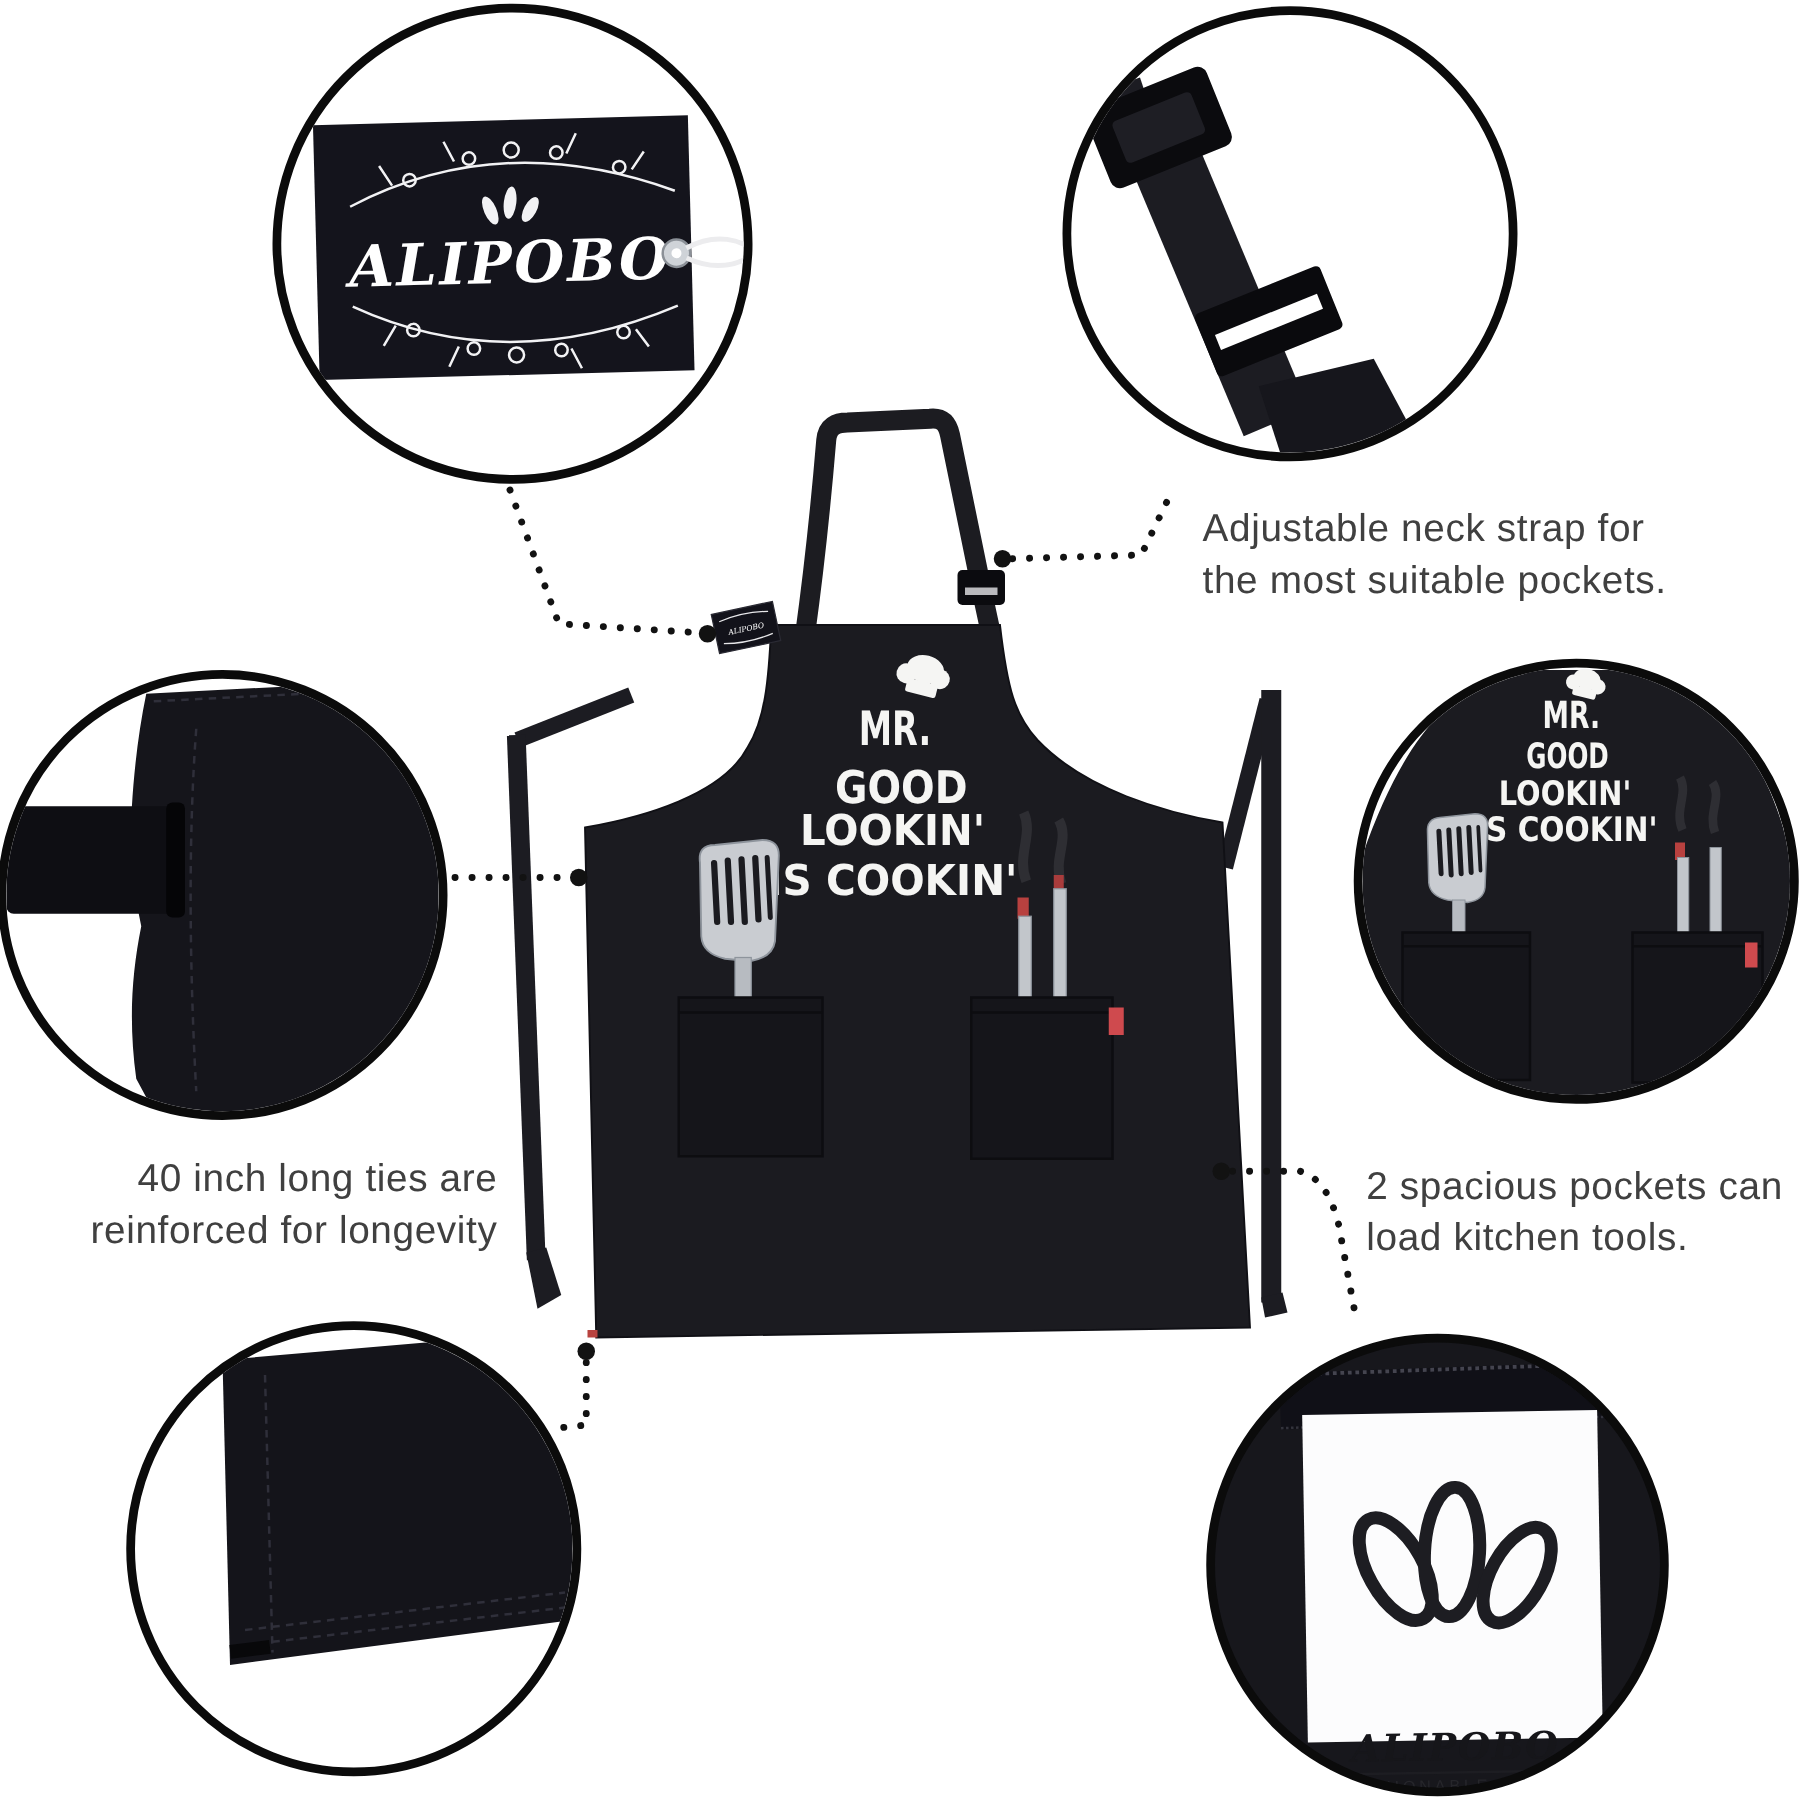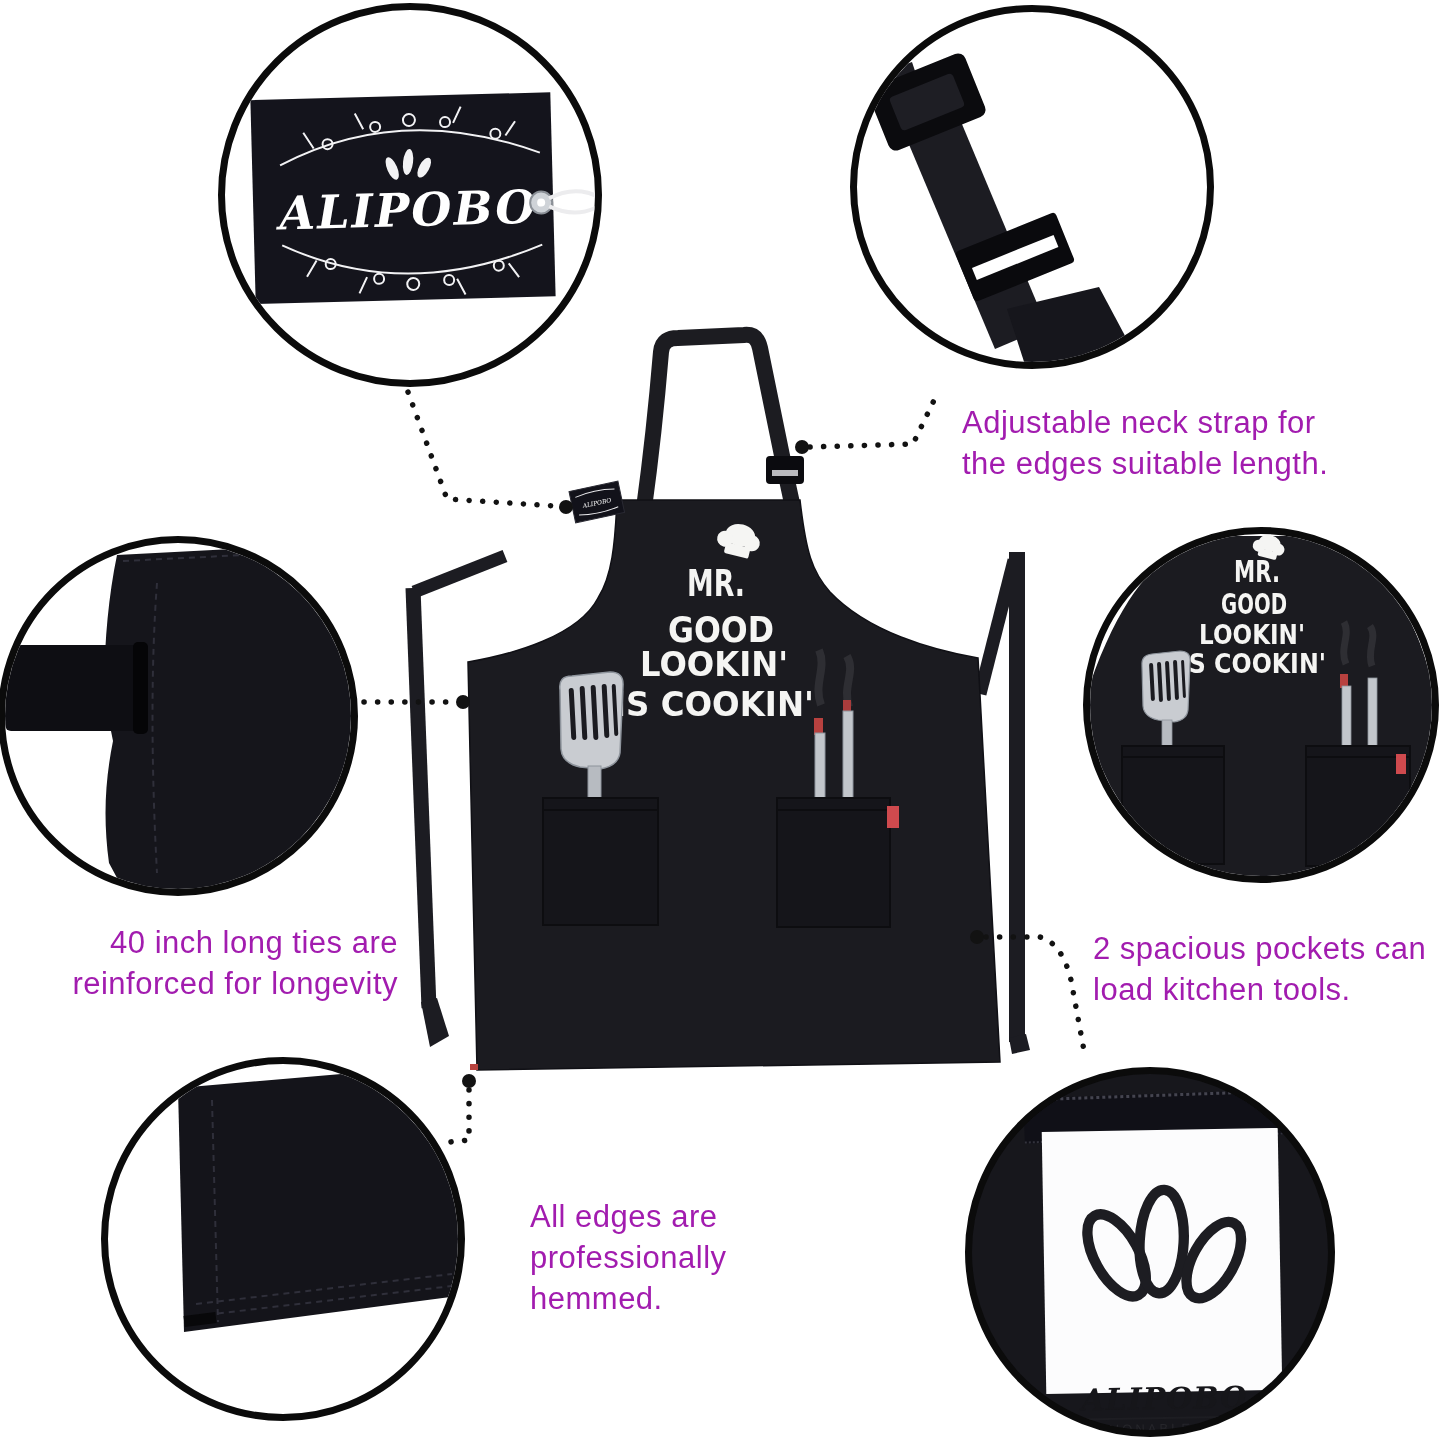--- a/index.html
+++ b/index.html
@@ -2,21 +2,21 @@
 <html><head>
 <meta charset="utf-8">
 <style>
   html,body{margin:0;padding:0;background:#fff;}
   .canvas{position:relative;width:1445px;height:1450px;background:#ffffff;overflow:hidden;
           font-family:"Liberation Sans",sans-serif;color:#1b1b1b;}
   .abs{position:absolute;}
   .circle{position:absolute;border:7px solid #0b0b0b;border-radius:50%;overflow:hidden;
           box-sizing:border-box;background:#fff;}
   .circle svg{display:block;width:100%;height:100%;}
-  .callout{position:absolute;font-size:31px;line-height:1.33;letter-spacing:0.5px;color:#a21caf;}
+  .callout{position:absolute;font-size:31px;line-height:1.33;letter-spacing:0.5px;color:#404040;}
   .callout.center{text-align:center;}
   .overlay{position:absolute;left:0;top:0;pointer-events:none;}
   
   .care-label{position:absolute;left:72px;top:56px;width:236px;height:262px;background:#fcfcfd;
               transform:rotate(-1deg);padding:6px 8px;box-sizing:border-box;color:#16161a;
               font-family:"Liberation Sans",sans-serif;}
   .care-label .leaf{display:block;margin:0 auto;}
   .care-brand{font-family:"DejaVu Serif",serif;font-style:italic;font-weight:bold;font-size:30px;
               text-align:center;letter-spacing:1px;line-height:1;margin-top:-2px;}
   .care-rule{width:88%;margin:3px auto 2px auto;border-bottom:2px solid #1d1d22;}
@@ -244,38 +244,33 @@
       </svg>
       <div class="care-brand">ALIPOBO</div>
       <div class="care-rule"></div>
       <div class="care-sub">FASHIONABLE APRON</div>
 
     </div>
   </div>
 
   <div class="callout" style="left:962px;top:402px;width:390px;">
     <div>Adjustable neck strap for</div>
-    <div>the edges suitable length.</div>
+    <div>the most suitable pockets.</div>
   </div>
 
   <div class="callout center" style="left:0px;top:922px;width:398px;text-align:right;">
     <div>40 inch long ties are</div>
     <div>reinforced for longevity</div>
   </div>
 
   <div class="callout" style="left:1093px;top:928px;width:360px;">
     <div>2 spacious pockets can</div>
     <div>load kitchen tools.</div>
   </div>
 
-  <div class="callout" style="left:530px;top:1196px;width:300px;">
-    <div>All edges are</div>
-    <div>professionally</div>
-    <div>hemmed.</div>
-  </div>
 
   <svg class="overlay" width="1445" height="1450" viewBox="0 0 1445 1450">
     <g stroke="#121212" stroke-width="5.5" stroke-linecap="round" stroke-dasharray="0.1 13.5" fill="none">
       <path d="M408,392 L447,499 L556,506"></path>
       <path d="M810,447 L913,444 L938,392"></path>
       <path d="M364,702 L452,702"></path>
       <path d="M986,937 L1040,937 Q1062,943 1071,980 L1085,1056"></path>
       <path d="M469,1090 L469,1140 L450,1142"></path>
     </g>
     <g fill="#121212">

